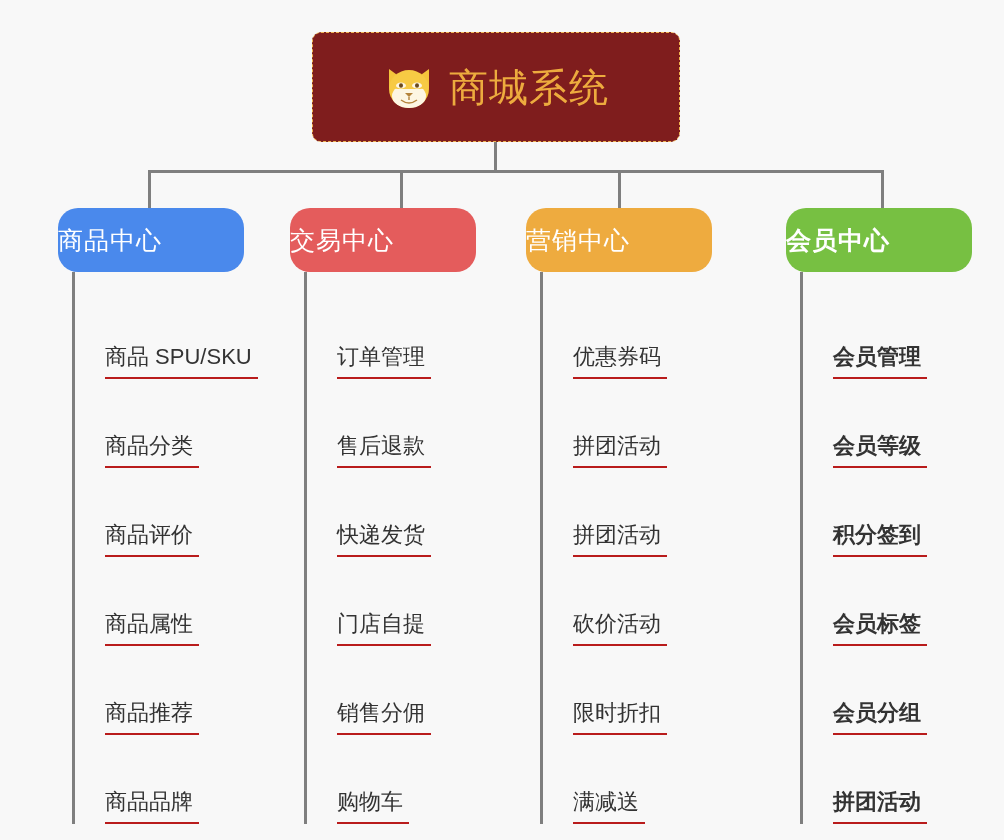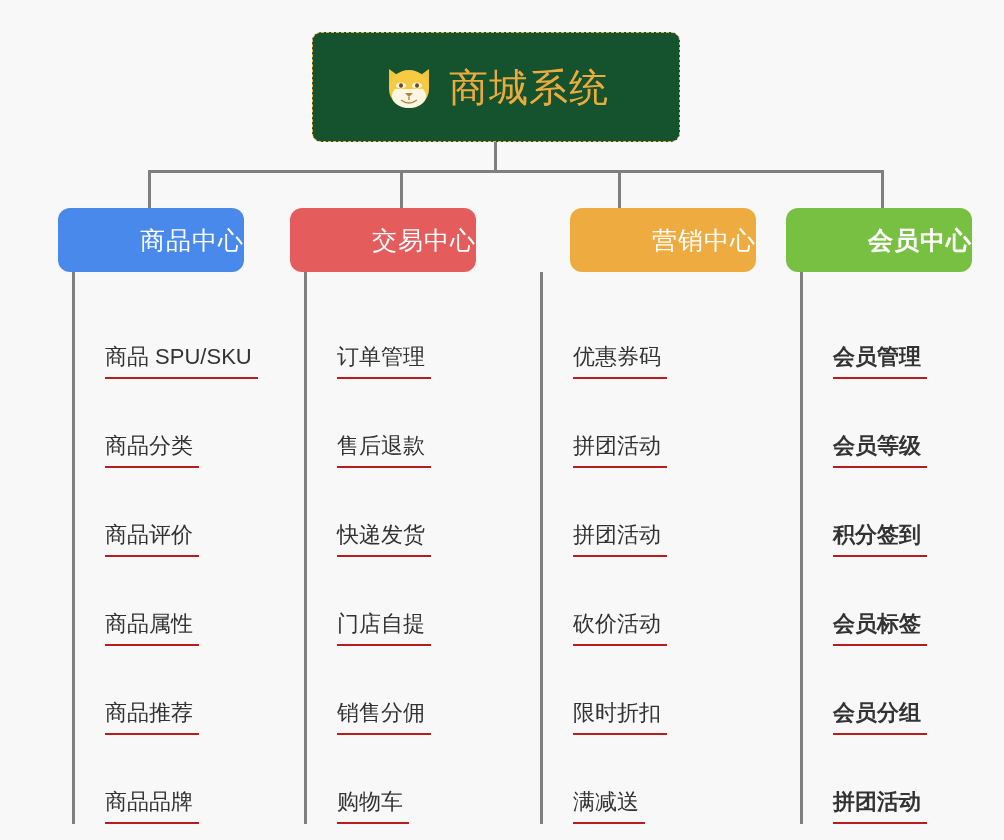--- a/index.html
+++ b/index.html
@@ -85,24 +85,24 @@
     top: 208px;
   }
   .column.col0 { left: 58px;  width: 230px; }
   .column.col1 { left: 290px; width: 200px; }
   .column.col2 { left: 526px; width: 200px; }
   .column.col3 { left: 786px; width: 200px; font-weight: bold; }
 
   .cat-box {
     box-sizing: border-box;
     height: 64px;
-    border-radius: 12px;
+    border-radius: 20px;
     display: flex;
     align-items: center;
-    justify-content: flex-end;
+    justify-content: flex-start;
     color: #ffffff;
     font-size: 25px;
     letter-spacing: 1px;
     position: relative;
   }
   .column.col0 .cat-box { width: 186px; }
   .column.col1 .cat-box { width: 186px; }
   .column.col2 .cat-box { width: 186px; }
   .column.col3 .cat-box { width: 186px; }
 
@@ -130,21 +130,21 @@
     padding: 0 6px 7px 0;
     border-bottom: 2px solid #b91c1c;
     white-space: nowrap;
   }
 </style>
 </head>
 <body style="background: rgb(248, 248, 248);">
 
 <div id="chart">
 
-  <div class="root-node" style="background: #14532d; border-color: rgb(240, 179, 80);">
+  <div class="root-node" style="background: #7f1d1d; border-color: rgb(240, 179, 80);">
     <span class="root-icon">
       <svg viewBox="0 0 52 48" width="52" height="48" aria-hidden="true">
 
         <path d="M6 6 L6 26 L17 14 Z" fill="#f5c43b"></path>
         <path d="M46 6 L46 26 L35 14 Z" fill="#f5c43b"></path>
 
         <ellipse cx="26" cy="26" rx="20" ry="19" fill="#f7ca44"></ellipse>
 
         <path d="M7 28 a19 19 0 0 0 38 0 a19 19 0 0 1 -38 0 Z" fill="#fdf6e3"></path>
         <ellipse cx="26" cy="33" rx="17" ry="12" fill="#fdf6e3"></ellipse>
@@ -217,21 +217,21 @@
       <div class="leaf">
           <span class="leaf-label">销售分佣</span>
         </div>
       <div class="leaf">
           <span class="leaf-label">购物车</span>
         </div>
     </div>
   </div>
 
   <div class="column col2">
-    <div class="cat-box" style="background: rgb(238, 171, 63); margin-left: 44px;">
+    <div class="cat-box" style="background: rgb(238, 171, 63);">
       <span>营销中心</span>
     </div>
     <div class="leaf-list">
       <div class="leaf">
           <span class="leaf-label">优惠券码</span>
         </div>
       <div class="leaf">
           <span class="leaf-label">拼团活动</span>
         </div>
       <div class="leaf">

